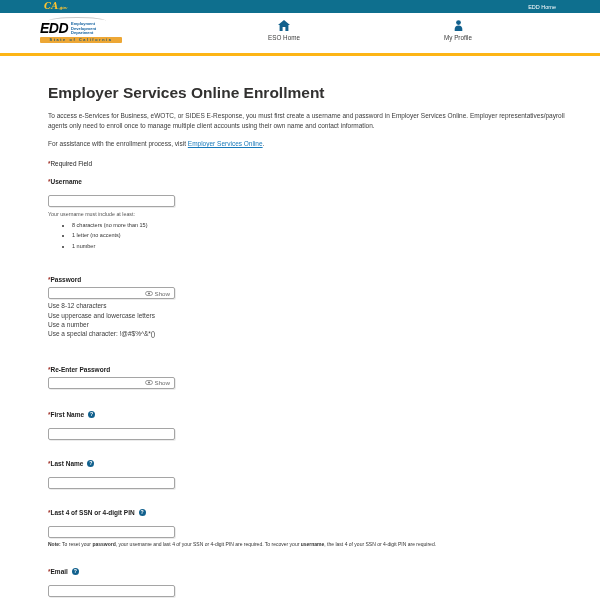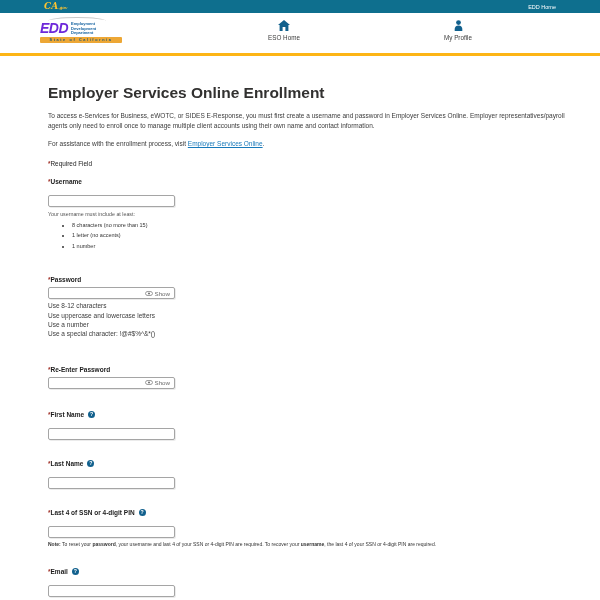--- a/index.html
+++ b/index.html
@@ -14,21 +14,21 @@
   .cagov small { font-size: 4px; color: #fdc431; }
   .topbar-link { color: #ffffff; font-size: 5.5px; cursor: pointer; }
 
   
   .header { height: 43px; background: #fff; position: relative;
     border-bottom: 3px solid #fdb515; }
   .edd-logo { position: absolute; left: 40px; top: 4px; width: 82px; cursor: pointer; }
   .edd-swoosh { height: 4px; border-top: 1.5px solid #c9c9c9; border-radius: 50% / 100% 100% 0 0; width: 58px; margin-left: 8px; }
   .edd-top { display: flex; align-items: flex-start; }
   .edd-acronym { font-size: 14px; font-weight: bold; font-style: italic;
-    color: #6d28d9; line-height: 14px; letter-spacing: -0.5px; }
+    color: #000000; line-height: 14px; letter-spacing: -0.5px; }
   .edd-lines { display: flex; flex-direction: column; margin-left: 3px; margin-top: 1px; }
   .edd-lines span { font-size: 4px; font-weight: bold; color: #0f5f9e; line-height: 4.6px; }
   .edd-tagline { margin-top: 1px; background: #eda735; color: #14567d;
     font-size: 3.8px; font-weight: bold; letter-spacing: 1.6px; text-align: center;
     padding: 1px 0; border-radius: 1px; }
 
   .nav-item { position: absolute; top: 7px; width: 64px; display: flex;
     flex-direction: column; align-items: center; gap: 3px; cursor: pointer; }
   .nav-eso { left: 252px; }
   .nav-profile { left: 426px; }

